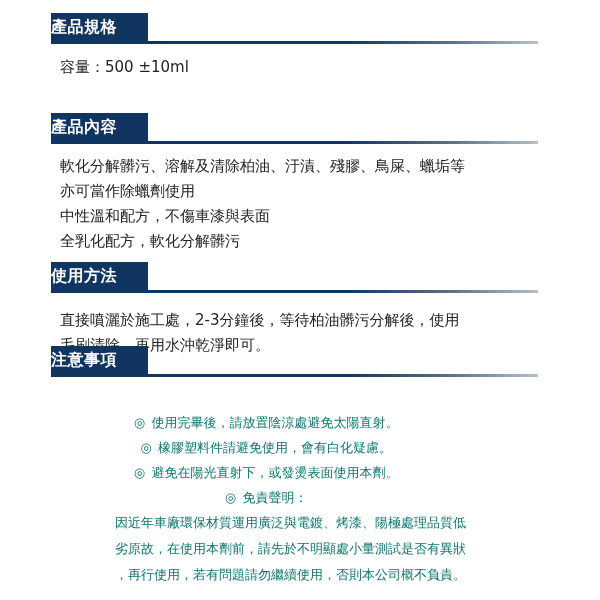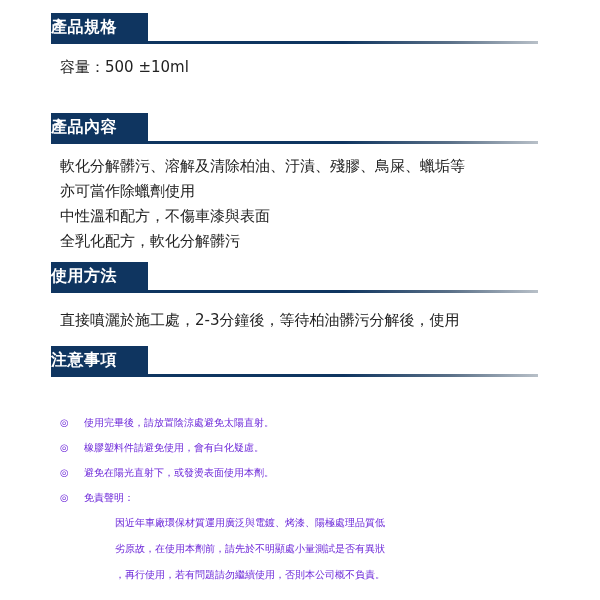--- a/index.html
+++ b/index.html
@@ -19,21 +19,21 @@
   }
   .section-header .rule {
     position: absolute; left: 0; top: 28px; height: 3px; width: 487px;
     background: linear-gradient(to right, #0f3560 0%, #0f3560 60%, #5a7088 82%, #b8c0c8 100%);
   }
   .body-text {
     position: absolute; left: 60px; font-size: 15px; line-height: 25px; color: #222;
     white-space: nowrap;
   }
   .line { display: block; height: 25px; }
-  .note-list { position: absolute; left: 60px; font-size: 10px; color: #6d28d9; }
+  .note-list { position: absolute; left: 60px; font-size: 13px; color: #0f766e; text-align: center; }
   .note { height: 25px; line-height: 25px; white-space: nowrap; }
   .note .mark { display: inline-block; width: 24px; }
   .disclaimer { padding-left: 24px; }
   .disclaimer .line { height: 26px; line-height: 26px; margin-left: 31px; }
 </style>
 </head>
 <body>
 
 <div class="section-header" style="top:13px;">
   <div class="tab">產品規格</div>
@@ -53,20 +53,21 @@
   <span class="line">中性溫和配方，不傷車漆與表面</span>
   <span class="line">全乳化配方，軟化分解髒污</span>
 </div>
 
 <div class="section-header" style="top:262px;">
   <div class="tab">使用方法</div>
   <div class="rule"></div>
 </div>
 <div class="body-text" style="top:308px;">
   <span class="line">直接噴灑於施工處，2-3分鐘後，等待柏油髒污分解後，使用</span>
+  <span class="line">毛刷清除，再用水沖乾淨即可。</span>
 </div>
 
 <div class="section-header" style="top:346px;">
   <div class="tab">注意事項</div>
   <div class="rule"></div>
 </div>
 <div class="note-list" style="top:410px;">
   <div class="note">
     <span class="mark">◎</span><span>使用完畢後，請放置陰涼處避免太陽直射。</span>
   </div>

